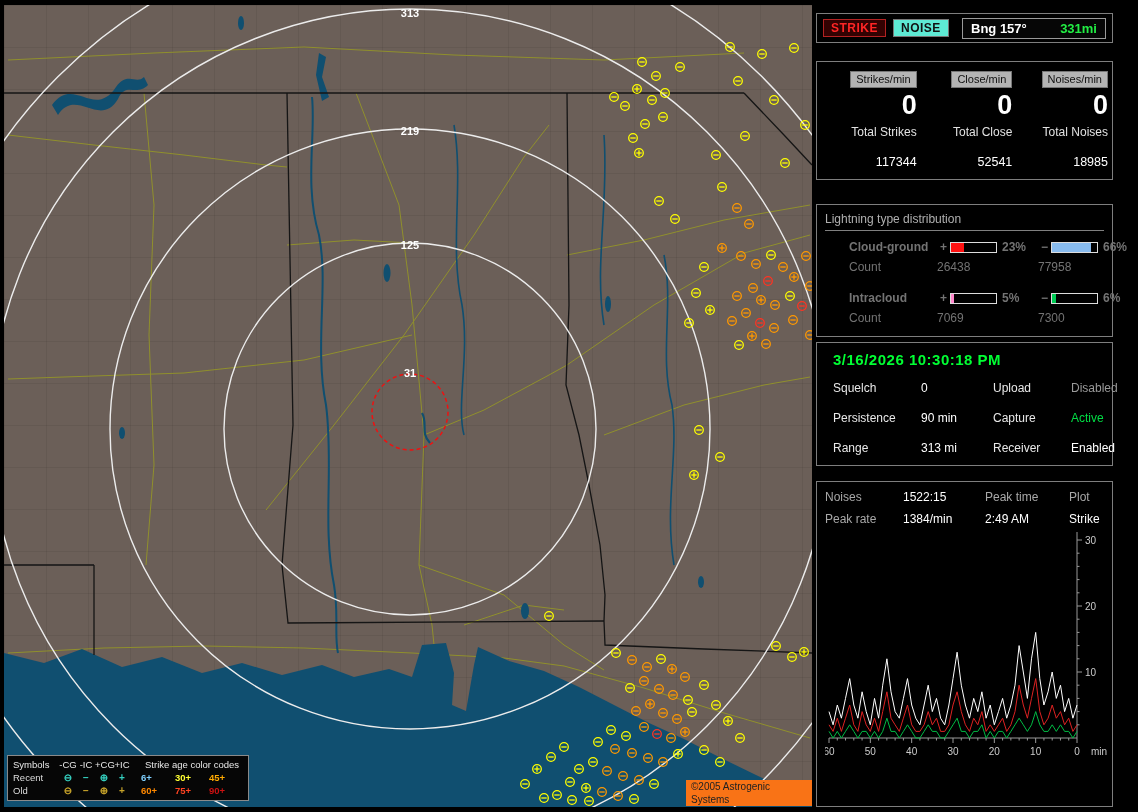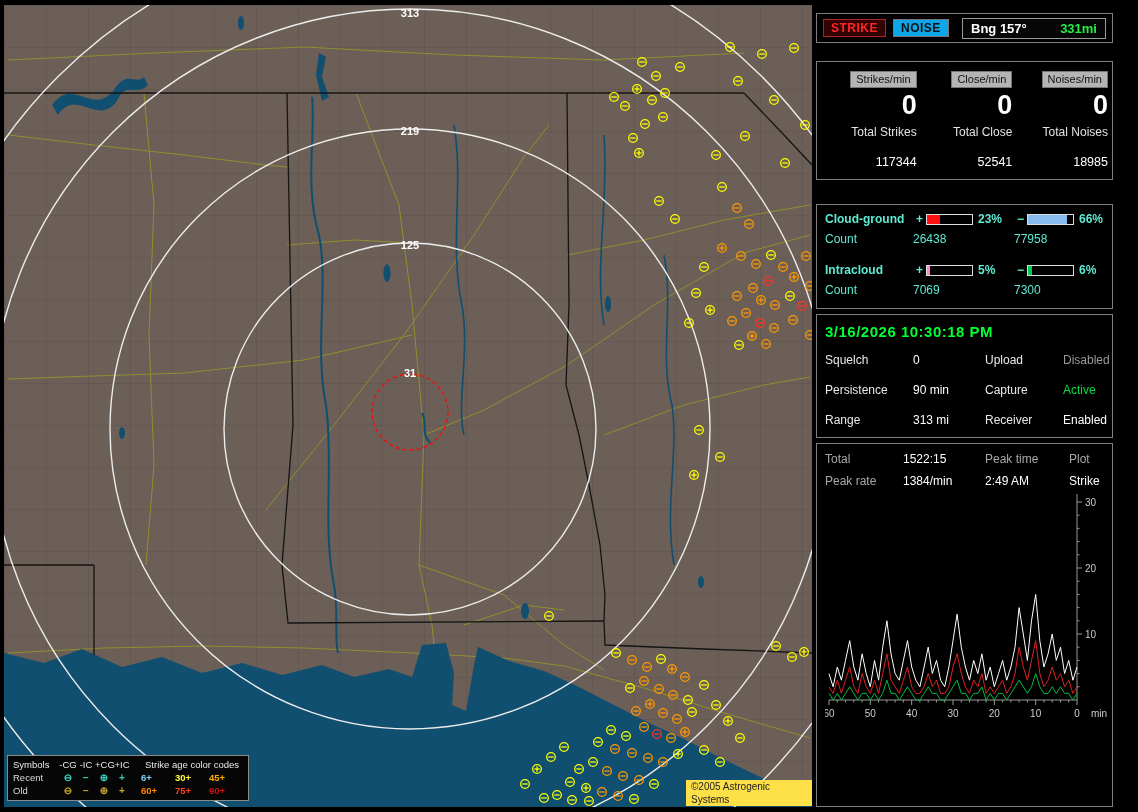--- a/index.html
+++ b/index.html
@@ -9,52 +9,52 @@
   .map-wrap{position:absolute;left:4px;top:5px;width:808px;height:802px;background:#6b5f58;}
   #map{display:block;}
   .legend{position:absolute;left:3px;bottom:6px;background:#060606;border:1px solid #8a8a8a;
           padding:2px 5px 3px;font-size:9.5px;color:#ddd;line-height:13px;}
   .lg-row{display:grid;grid-template-columns:46px 18px 18px 18px 18px 10px 34px 34px 34px;align-items:center;}
   .lg-sym{text-align:center;font-size:10px;font-weight:bold;}
   .lg-age{font-weight:bold;}
   .lg-age-title{grid-column:7/10;white-space:nowrap;color:#e8e8e8;}
   .lg-head span{color:#e8e8e8;text-align:center;}
   .lg-head .lg-label{text-align:left;}
-  .copyright{position:absolute;left:682px;bottom:1px;background:#fde047;color:#222;
+  .copyright{position:absolute;left:682px;bottom:1px;background:#f97316;color:#222;
              font-size:10px;line-height:13px;padding:0 5px;}
   
   .sidebar{position:absolute;left:816px;top:5px;width:297px;height:802px;display:flex;flex-direction:column;}
   .panel{border:1px solid #7e7e7e;background:#000;box-sizing:border-box;}
   .p1{height:30px;display:flex;align-items:center;gap:7px;padding:0 6px;margin-top:8px;margin-bottom:18px;}
   .btn{font-size:12px;font-weight:bold;padding:1px 7px;letter-spacing:.5px;cursor:default;}
   .btn-strike{color:#ff2525;background:#330202;border:1px solid #b22222;}
-  .btn-noise{color:#111;background:#0ea5e9;border:1px solid #777;}
+  .btn-noise{color:#111;background:#5eead4;border:1px solid #777;}
   .bng{margin-left:auto;display:flex;justify-content:space-between;align-items:center;min-width:126px;
        border:1px solid #999;background:#060606;padding:2px 8px;font-size:13px;font-weight:bold;color:#fff;}
   .bng-dist{color:#22ee44;}
   .p2{padding:9px 4px 10px;display:grid;grid-template-columns:1fr 1fr 1fr;margin-bottom:24px;text-align:center;}
   .rate-col{display:flex;flex-direction:column;align-items:flex-end;}
   .chip{background:#b4b4b4;color:#111;font-size:11px;padding:0 5px;border:1px solid #777;line-height:15px;}
   .zero{font-size:27px;font-weight:bold;color:#fff;line-height:34px;}
   .tlabel{font-size:12px;color:#e2e2e2;margin-top:3px;}
   .tval{font-size:12.5px;color:#fff;margin-top:16px;}
   .p3{padding:7px 8px 11px;margin-bottom:5px;}
   .dist-title{color:#b0b0b0;font-size:12px;border-bottom:1px solid #808080;padding-bottom:4px;margin-bottom:9px;}
   .dist-grid{display:grid;grid-template-columns:88px 13px 52px 36px 13px 52px 34px;row-gap:6px;
-             align-items:center;font-size:12px;color:#5eead4;}
+             align-items:center;font-size:12px;color:#737373;margin-left:24px;}
   .d-label{font-weight:bold;}
   .d-label.plain{font-weight:normal;}
   .d-sign{font-weight:bold;text-align:center;}
   .d-bar{height:11px;border:1px solid #ddd;background:#000;display:block;margin-right:5px;box-sizing:border-box;}
   .bar-fill{display:block;height:100%;}
   .d-pct{font-weight:bold;}
   .gc2{grid-column:2/5;}
   .gc5{grid-column:5/8;}
   .grow-gap{grid-column:1/8;height:5px;}
-  .p4{padding:8px 8px 10px;margin-bottom:5px;}
+  .p4{padding:8px 16px 10px;margin-bottom:15px;}
   .clock{color:#00ff33;font-size:15px;font-weight:bold;letter-spacing:.5px;margin-bottom:13px;}
   .set-grid{display:grid;grid-template-columns:88px 72px 78px auto;row-gap:16px;font-size:12px;color:#e8e8e8;}
   .p5{padding:8px 8px;flex:1;}
   .stat-grid{display:grid;grid-template-columns:78px 82px 84px auto;row-gap:8px;font-size:12px;}
   .lab{color:#a8a8a8;}
   .val{color:#fff;}
   .trend-row{margin-top:13px;margin-bottom:5px;font-size:12px;}
   .trend-row .lab{margin-right:16px;}
   #trend-svg{display:block;}
 </style>
@@ -667,20 +667,21 @@
     </div>
     <div class="rate-col">
       <span class="chip">Noises/min</span>
       <span class="zero">0</span>
       <span class="tlabel">Total Noises</span>
       <span class="tval">18985</span>
     </div>
   </div>
 
   <div class="panel p3">
+    <div class="dist-title">Lightning type distribution</div>
     <div class="dist-grid">
       <span class="d-label">Cloud-ground</span>
       <span class="d-sign">+</span>
       <span class="d-bar">
           <span class="bar-fill" style="width: 29.9%; background: rgb(255, 17, 17);"></span>
         </span>
       <span class="d-pct">23%</span>
       <span class="d-sign">−</span>
       <span class="d-bar">
           <span class="bar-fill" style="width: 85.8%; background: rgb(136, 187, 238);"></span>
@@ -726,21 +727,21 @@
 
       <span>Range</span>
       <span class="val">313 mi</span>
       <span>Receiver</span>
       <span style="color: #ffffff;">Enabled</span>
     </div>
   </div>
 
   <div class="panel p5">
     <div class="stat-grid">
-      <span class="lab">Total</span>
+      <span class="lab">Noises</span>
       <span class="val">1522:15</span>
       <span class="lab">Peak time</span>
       <span class="lab">Plot</span>
 
       <span class="lab">Peak rate</span>
       <span class="val">1384/min</span>
       <span class="val">2:49 AM</span>
       <span class="val">Strike</span>
     </div>
     <svg id="trend-svg" width="300" height="248" viewBox="0 0 300 248">

